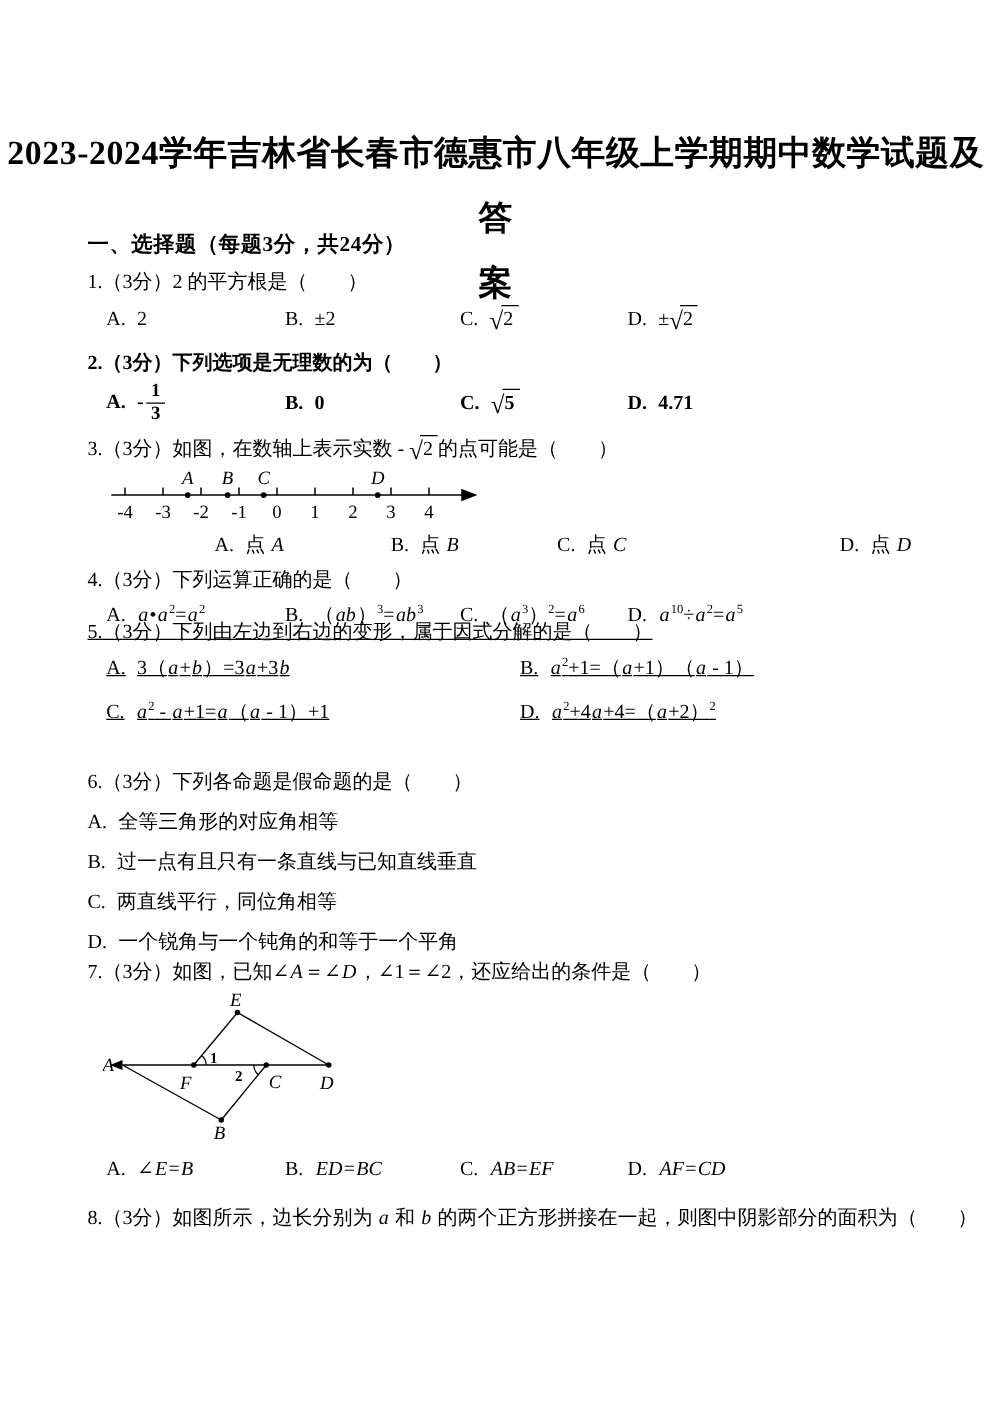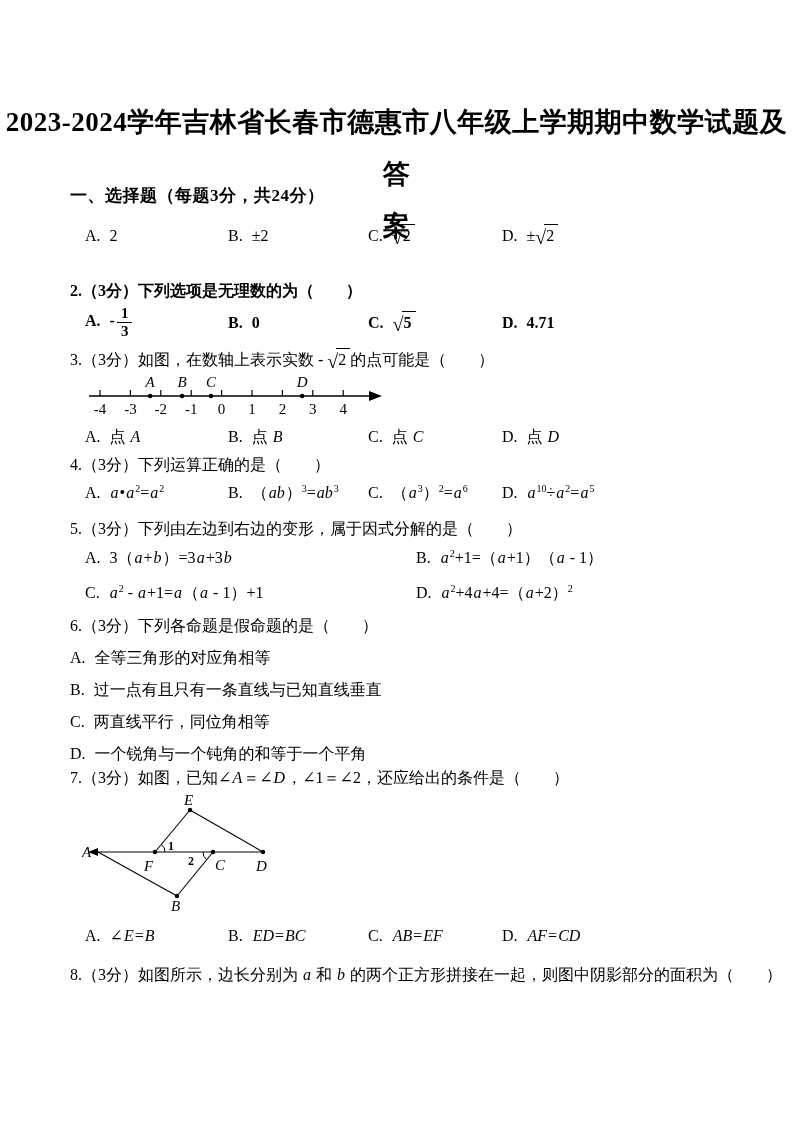--- a/index.html
+++ b/index.html
@@ -42,20 +42,21 @@
 <body>
 
 <div class="page">
   <div class="doc-title">
     <div>2023-2024学年吉林省长春市德惠市八年级上学期期中数学试题及答</div>
     <div>案</div>
   </div>
   <div class="section-heading">一、选择题（每题3分，共24分）</div>
   <div id="questions">
       <div class="question" style="top: 216px;">
+        <div class="stem">1.（3分）2 的平方根是（　　）</div>
         <div class="opt-row row4" style="margin-top: 8px;">
           <span class="opt"><span class="key">A.</span><span>2</span></span>
           <span class="opt"><span class="key">B.</span><span>±2</span></span>
           <span class="opt"><span class="key">C.</span><span><span class="sqrt"><span class="sign">√</span><span class="rad">2</span></span></span></span>
           <span class="opt"><span class="key">D.</span><span>±<span class="sqrt"><span class="sign">√</span><span class="rad">2</span></span></span></span>
         </div>
       </div>
       <div class="question" style="top: 281px; font-weight: bold;">
         <div class="stem">2.（3分）下列选项是无理数的为（　　）</div>
         <div class="opt-row row4" style="margin-top: 4px;">
@@ -93,37 +94,37 @@
             <text x="258.2" y="41" text-anchor="middle" font-size="15">4</text>
             <circle cx="65.16" cy="23" r="2.3" fill="#000"></circle>
             <text x="65.16" y="14" text-anchor="middle" font-size="15" font-style="italic">A</text>
             <circle cx="97.08" cy="23" r="2.3" fill="#000"></circle>
             <text x="97.08" y="14" text-anchor="middle" font-size="15" font-style="italic">B</text>
             <circle cx="125.96" cy="23" r="2.3" fill="#000"></circle>
             <text x="125.96" y="14" text-anchor="middle" font-size="15" font-style="italic">C</text>
             <circle cx="217.16" cy="23" r="2.3" fill="#000"></circle>
             <text x="217.16" y="14" text-anchor="middle" font-size="15" font-style="italic">D</text>
           </svg></div>
-        <div class="opt-row row4" style="margin-top: 6px;">
+        <div class="opt-row row4" style="margin-top: 6px; text-align: right;">
           <span class="opt"><span class="key">A.</span><span>点 <i class="mvar">A</i></span></span>
           <span class="opt"><span class="key">B.</span><span>点 <i class="mvar">B</i></span></span>
           <span class="opt"><span class="key">C.</span><span>点 <i class="mvar">C</i></span></span>
           <span class="opt"><span class="key">D.</span><span>点 <i class="mvar">D</i></span></span>
         </div>
       </div>
       <div class="question" style="top: 455px;">
         <div class="stem">4.（3分）下列运算正确的是（　　）</div>
         <div class="opt-row row4" style="margin-top: 8px;">
           <span class="opt"><span class="key">A.</span><span><i class="mvar">a</i>•<i class="mvar">a</i><sup>2</sup>=<i class="mvar">a</i><sup>2</sup></span></span>
           <span class="opt"><span class="key">B.</span><span>（<i class="mvar">ab</i>）<sup>3</sup>=<i class="mvar">ab</i><sup>3</sup></span></span>
           <span class="opt"><span class="key">C.</span><span>（<i class="mvar">a</i><sup>3</sup>）<sup>2</sup>=<i class="mvar">a</i><sup>6</sup></span></span>
           <span class="opt"><span class="key">D.</span><span><i class="mvar">a</i><sup>10</sup>÷<i class="mvar">a</i><sup>2</sup>=<i class="mvar">a</i><sup>5</sup></span></span>
         </div>
       </div>
-      <div class="question" style="top: 519px;">
+      <div class="question" style="top: 496px; text-decoration: underline;">
         <div class="stem">5.（3分）下列由左边到右边的变形，属于因式分解的是（　　）</div>
         <div class="opt-row row2" style="margin-top: 9px;">
           <span class="opt"><span class="key">A.</span><span>3（<i class="mvar">a</i>+<i class="mvar">b</i>）=3<i class="mvar">a</i>+3<i class="mvar">b</i></span></span>
           <span class="opt"><span class="key">B.</span><span><i class="mvar">a</i><sup>2</sup>+1=（<i class="mvar">a</i>+1）（<i class="mvar">a</i> - 1）</span></span>
         </div>
         <div class="opt-row row2" style="margin-top: 15px;">
           <span class="opt"><span class="key">C.</span><span><i class="mvar">a</i><sup>2</sup> - <i class="mvar">a</i>+1=<i class="mvar">a</i>（<i class="mvar">a</i> - 1）+1</span></span>
           <span class="opt"><span class="key">D.</span><span><i class="mvar">a</i><sup>2</sup>+4<i class="mvar">a</i>+4=（<i class="mvar">a</i>+2）<sup>2</sup></span></span>
         </div>
       </div>

